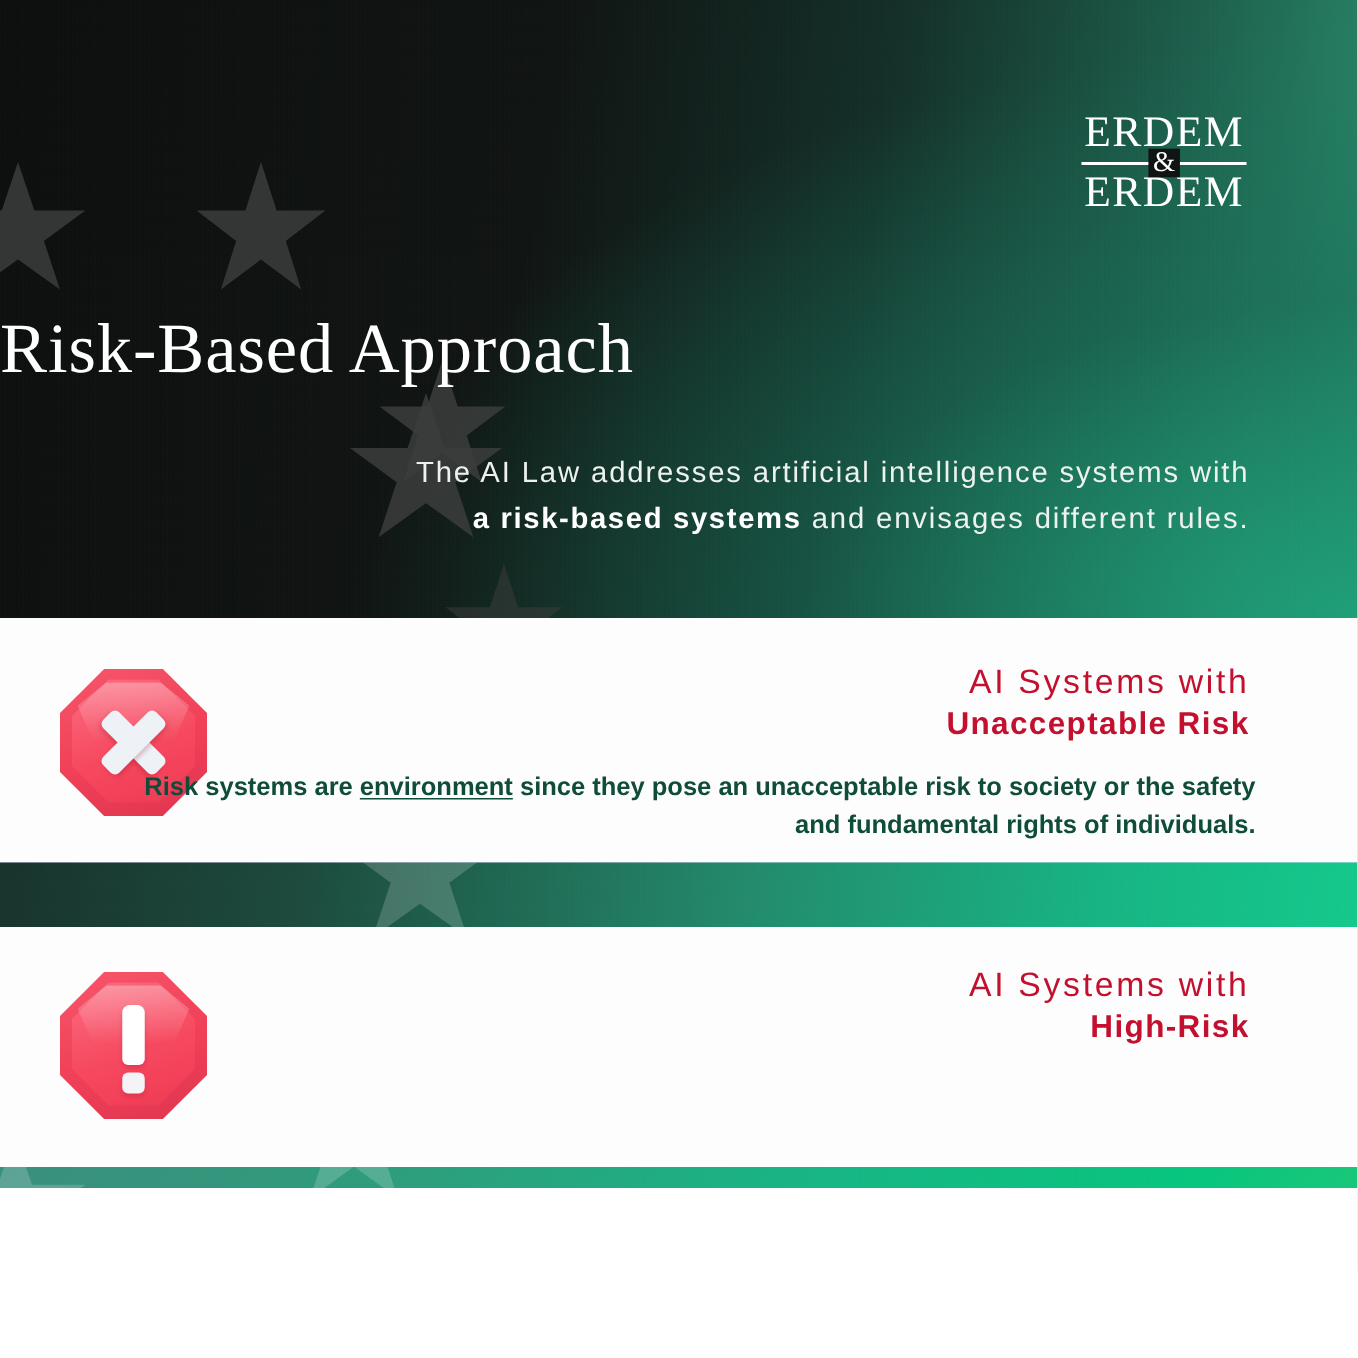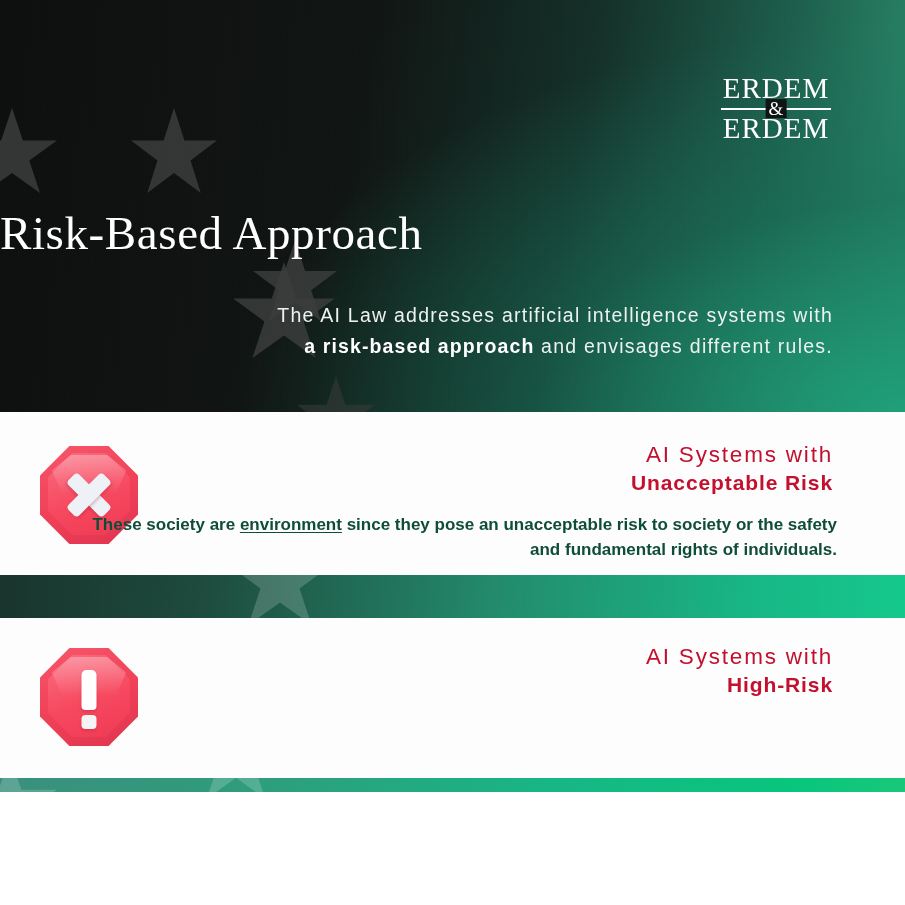--- a/index.html
+++ b/index.html
@@ -220,21 +220,21 @@
       <div class="logo-rule">
         <span class="logo-amp">&amp;</span>
       </div>
       <span class="logo-line">ERDEM</span>
     </div>
 
     <h1 class="hero-title">Risk-Based Approach</h1>
 
     <p class="hero-sub">
       <span>The AI Law addresses artificial intelligence systems with</span><br>
-      <b>a risk-based approach</b><span> and envisages different rules.</span>
+      <b>a risk-based systems</b><span> and envisages different rules.</span>
     </p>
   </section>
 
   <section class="card" style="top:412px; height:163px;">
     <div class="card-inner">
       <div class="risk-icon" style="top:34px;">
         <div class="oct-outer"></div>
         <div class="oct-inner"></div>
         <div class="oct-gloss"></div>
         <div class="glyph-x">
@@ -242,21 +242,21 @@
             <span></span>
           </div>
       </div>
 
       <div class="card-head" style="top:30px;">
         <span class="l1">AI Systems with</span>
         <span class="l2">Unacceptable Risk</span>
       </div>
 
       <p class="card-body" style="top:100px;">
-        <span>These society are </span><u>environment</u><span> since they pose an unacceptable risk to society or the safety and fundamental rights of individuals.</span>
+        <span>Risk systems are </span><u>environment</u><span> since they pose an unacceptable risk to society or the safety and fundamental rights of individuals.</span>
       </p>
     </div>
   </section>
 
   <section class="band band-mid" style="top:575px; height:43px;">
     <div class="band-noise"></div>
     <div class="star" style="left:228px; top:-46px; width:104px; height:104px;"></div>
   </section>
 
   <section class="card" style="top:618px; height:160px;">

